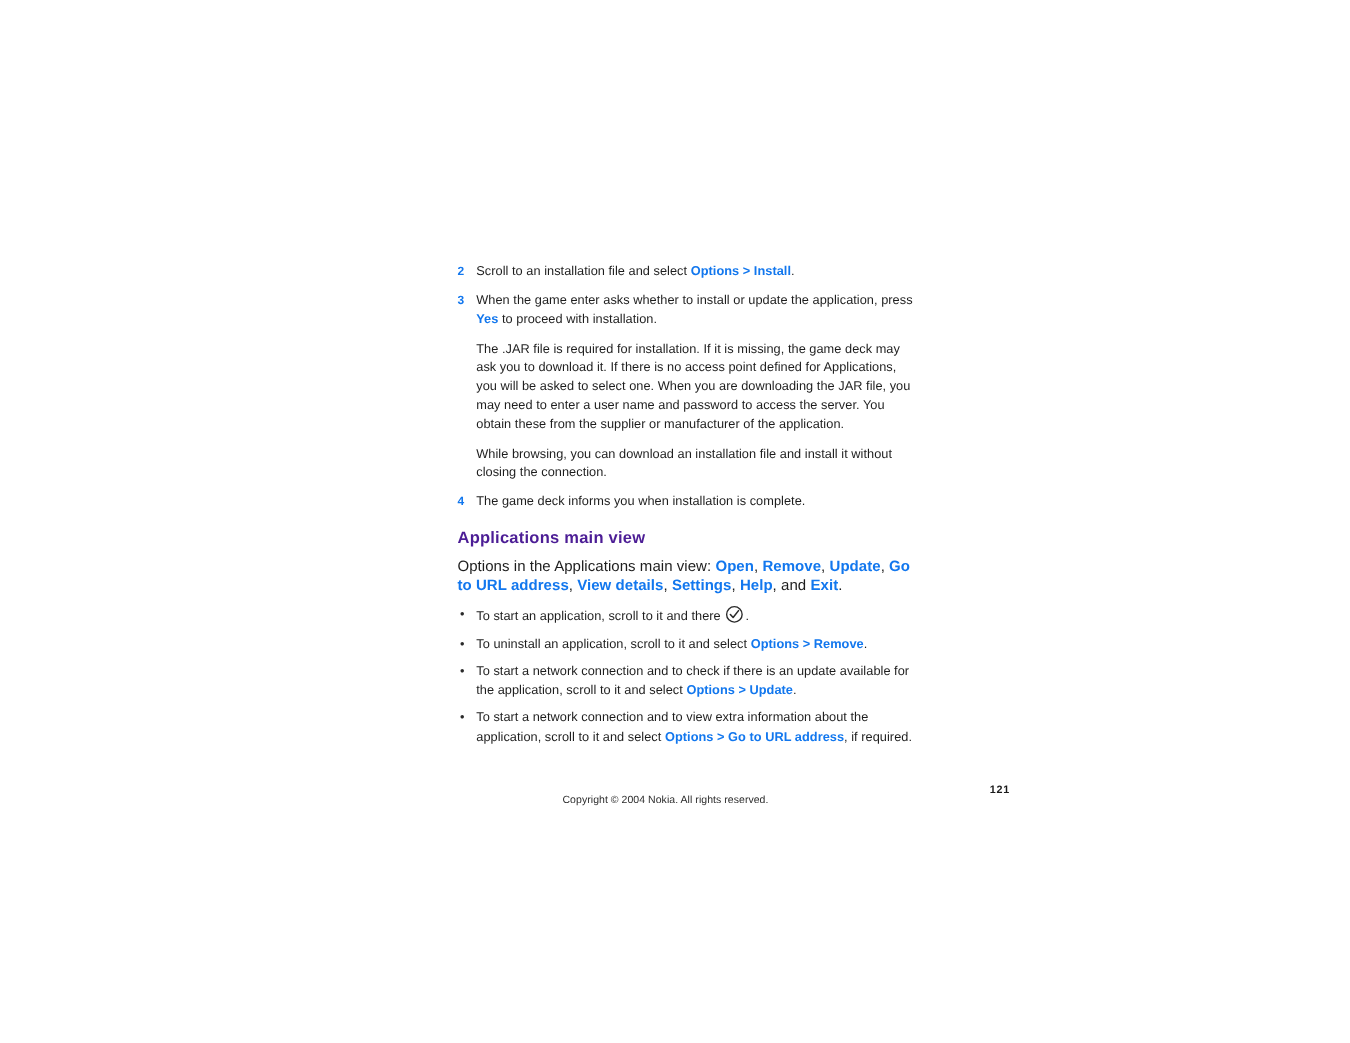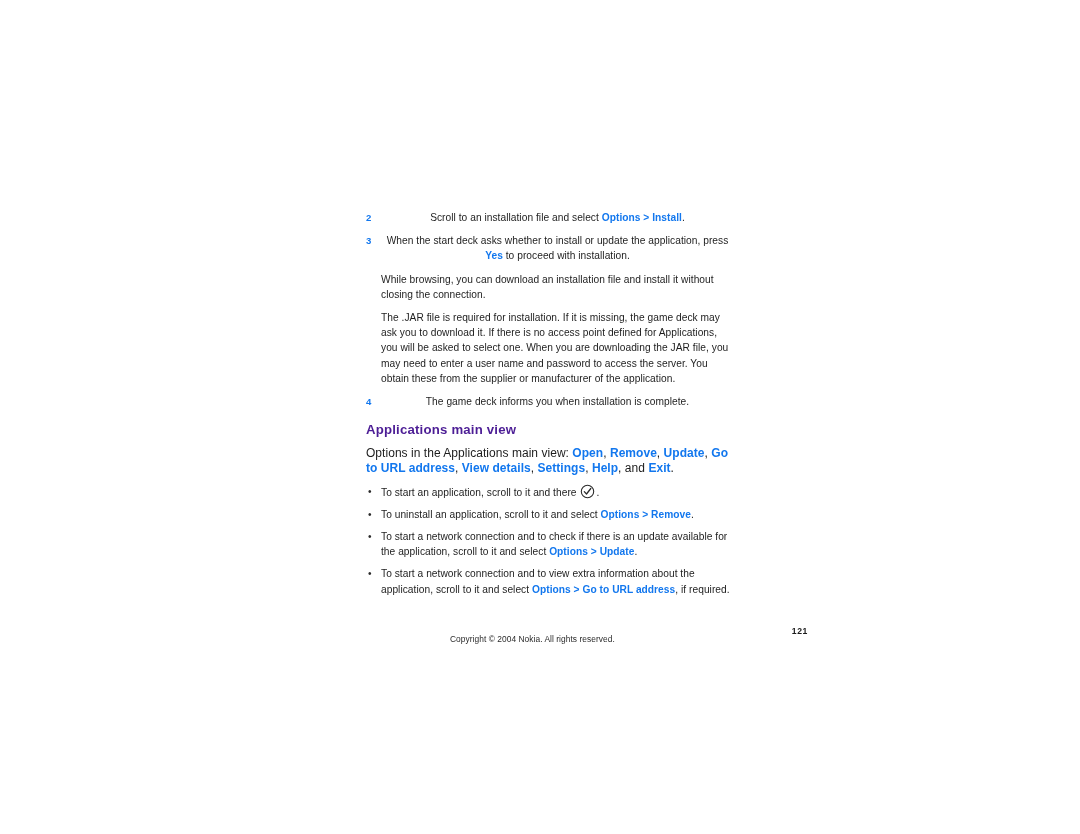--- a/index.html
+++ b/index.html
@@ -45,21 +45,20 @@
     left: 0;
     top: 0;
     width: 11px;
     font-weight: bold;
     font-size: 9.6px;
     color: #1277ee;
     line-height: 15.2px;
   }
   .step-body {
     display: block;
-    text-align: center;
   }
 
   
   .para {
     margin-left: 15px;
     margin-bottom: 8px;
     font-size: 10.2px;
     line-height: 15.2px;
     color: #1d1d1d;
     letter-spacing: 0.04px;
@@ -156,27 +155,27 @@
 
   <div class="content">
 
     <div class="step">
       <span class="step-num">2</span>
       <span class="step-body"><span>Scroll to an installation file and select </span><span class="ui">Options &gt; Install</span><span>.</span></span>
     </div>
 
     <div class="step">
       <span class="step-num">3</span>
-      <span class="step-body"><span>When the start deck asks whether to install or update the application,</span>
+      <span class="step-body"><span>When the game enter asks whether to install or update the application,</span>
         <span>press </span><span class="ui">Yes</span><span> to proceed with installation.</span></span>
     </div>
 
+    <div class="para">The .JAR file is required for installation. If it is missing, the game deck may ask you to download it. If there is no access point defined for Applications, you will be asked to select one. When you are downloading the JAR file, you may need to enter a user name and password to access the server. You obtain these from the supplier or manufacturer of the application.</div>
+
     <div class="para">While browsing, you can download an installation file and install it without closing the connection.</div>
-
-    <div class="para">The .JAR file is required for installation. If it is missing, the game deck may ask you to download it. If there is no access point defined for Applications, you will be asked to select one. When you are downloading the JAR file, you may need to enter a user name and password to access the server. You obtain these from the supplier or manufacturer of the application.</div>
 
     <div class="step">
       <span class="step-num">4</span>
       <span class="step-body">The game deck informs you when installation is complete.</span>
     </div>
 
     <div class="heading">Applications main view</div>
 
     <div class="intro"><span>Options in the Applications main view: </span><span class="ui">Open</span><span>, </span><span class="ui">Remove</span><span>, </span><span class="ui">Update</span><span>, </span><span class="ui">Go to URL address</span><span>, </span><span class="ui">View details</span><span>, </span><span class="ui">Settings</span><span>, </span><span class="ui">Help</span><span>, </span><span>and</span><span>&nbsp;</span><span class="ui">Exit</span><span>.</span></div>
 

